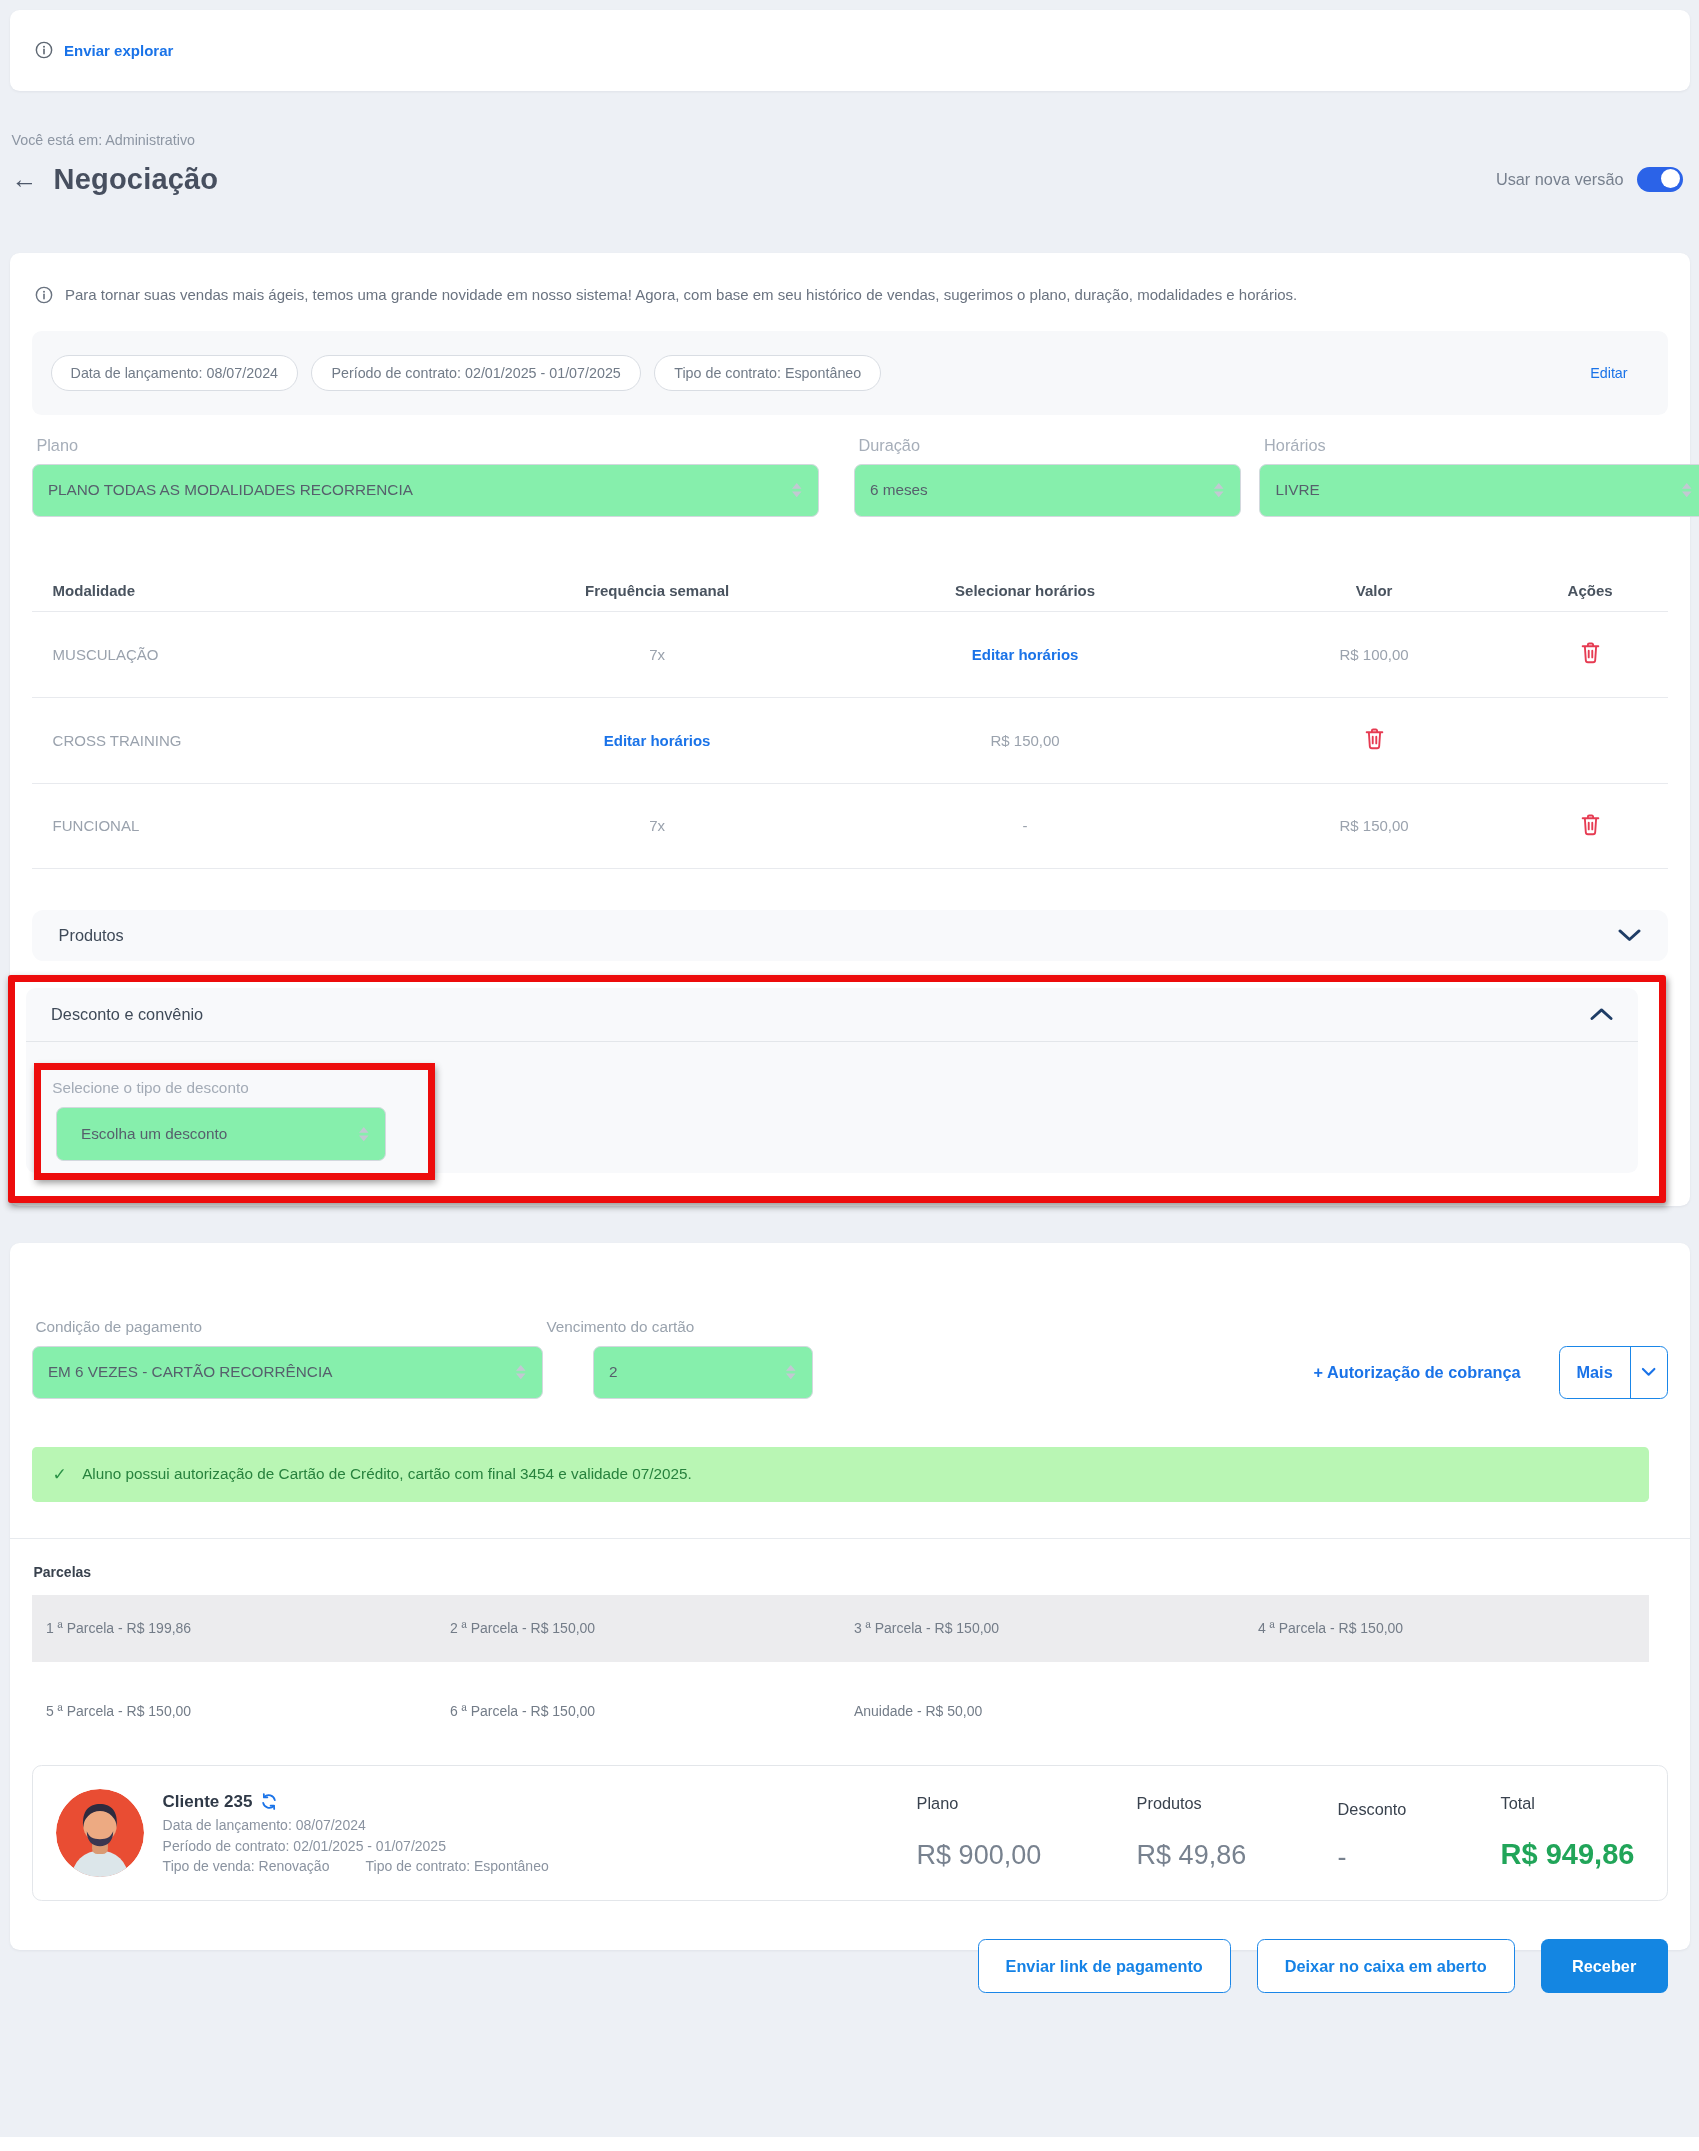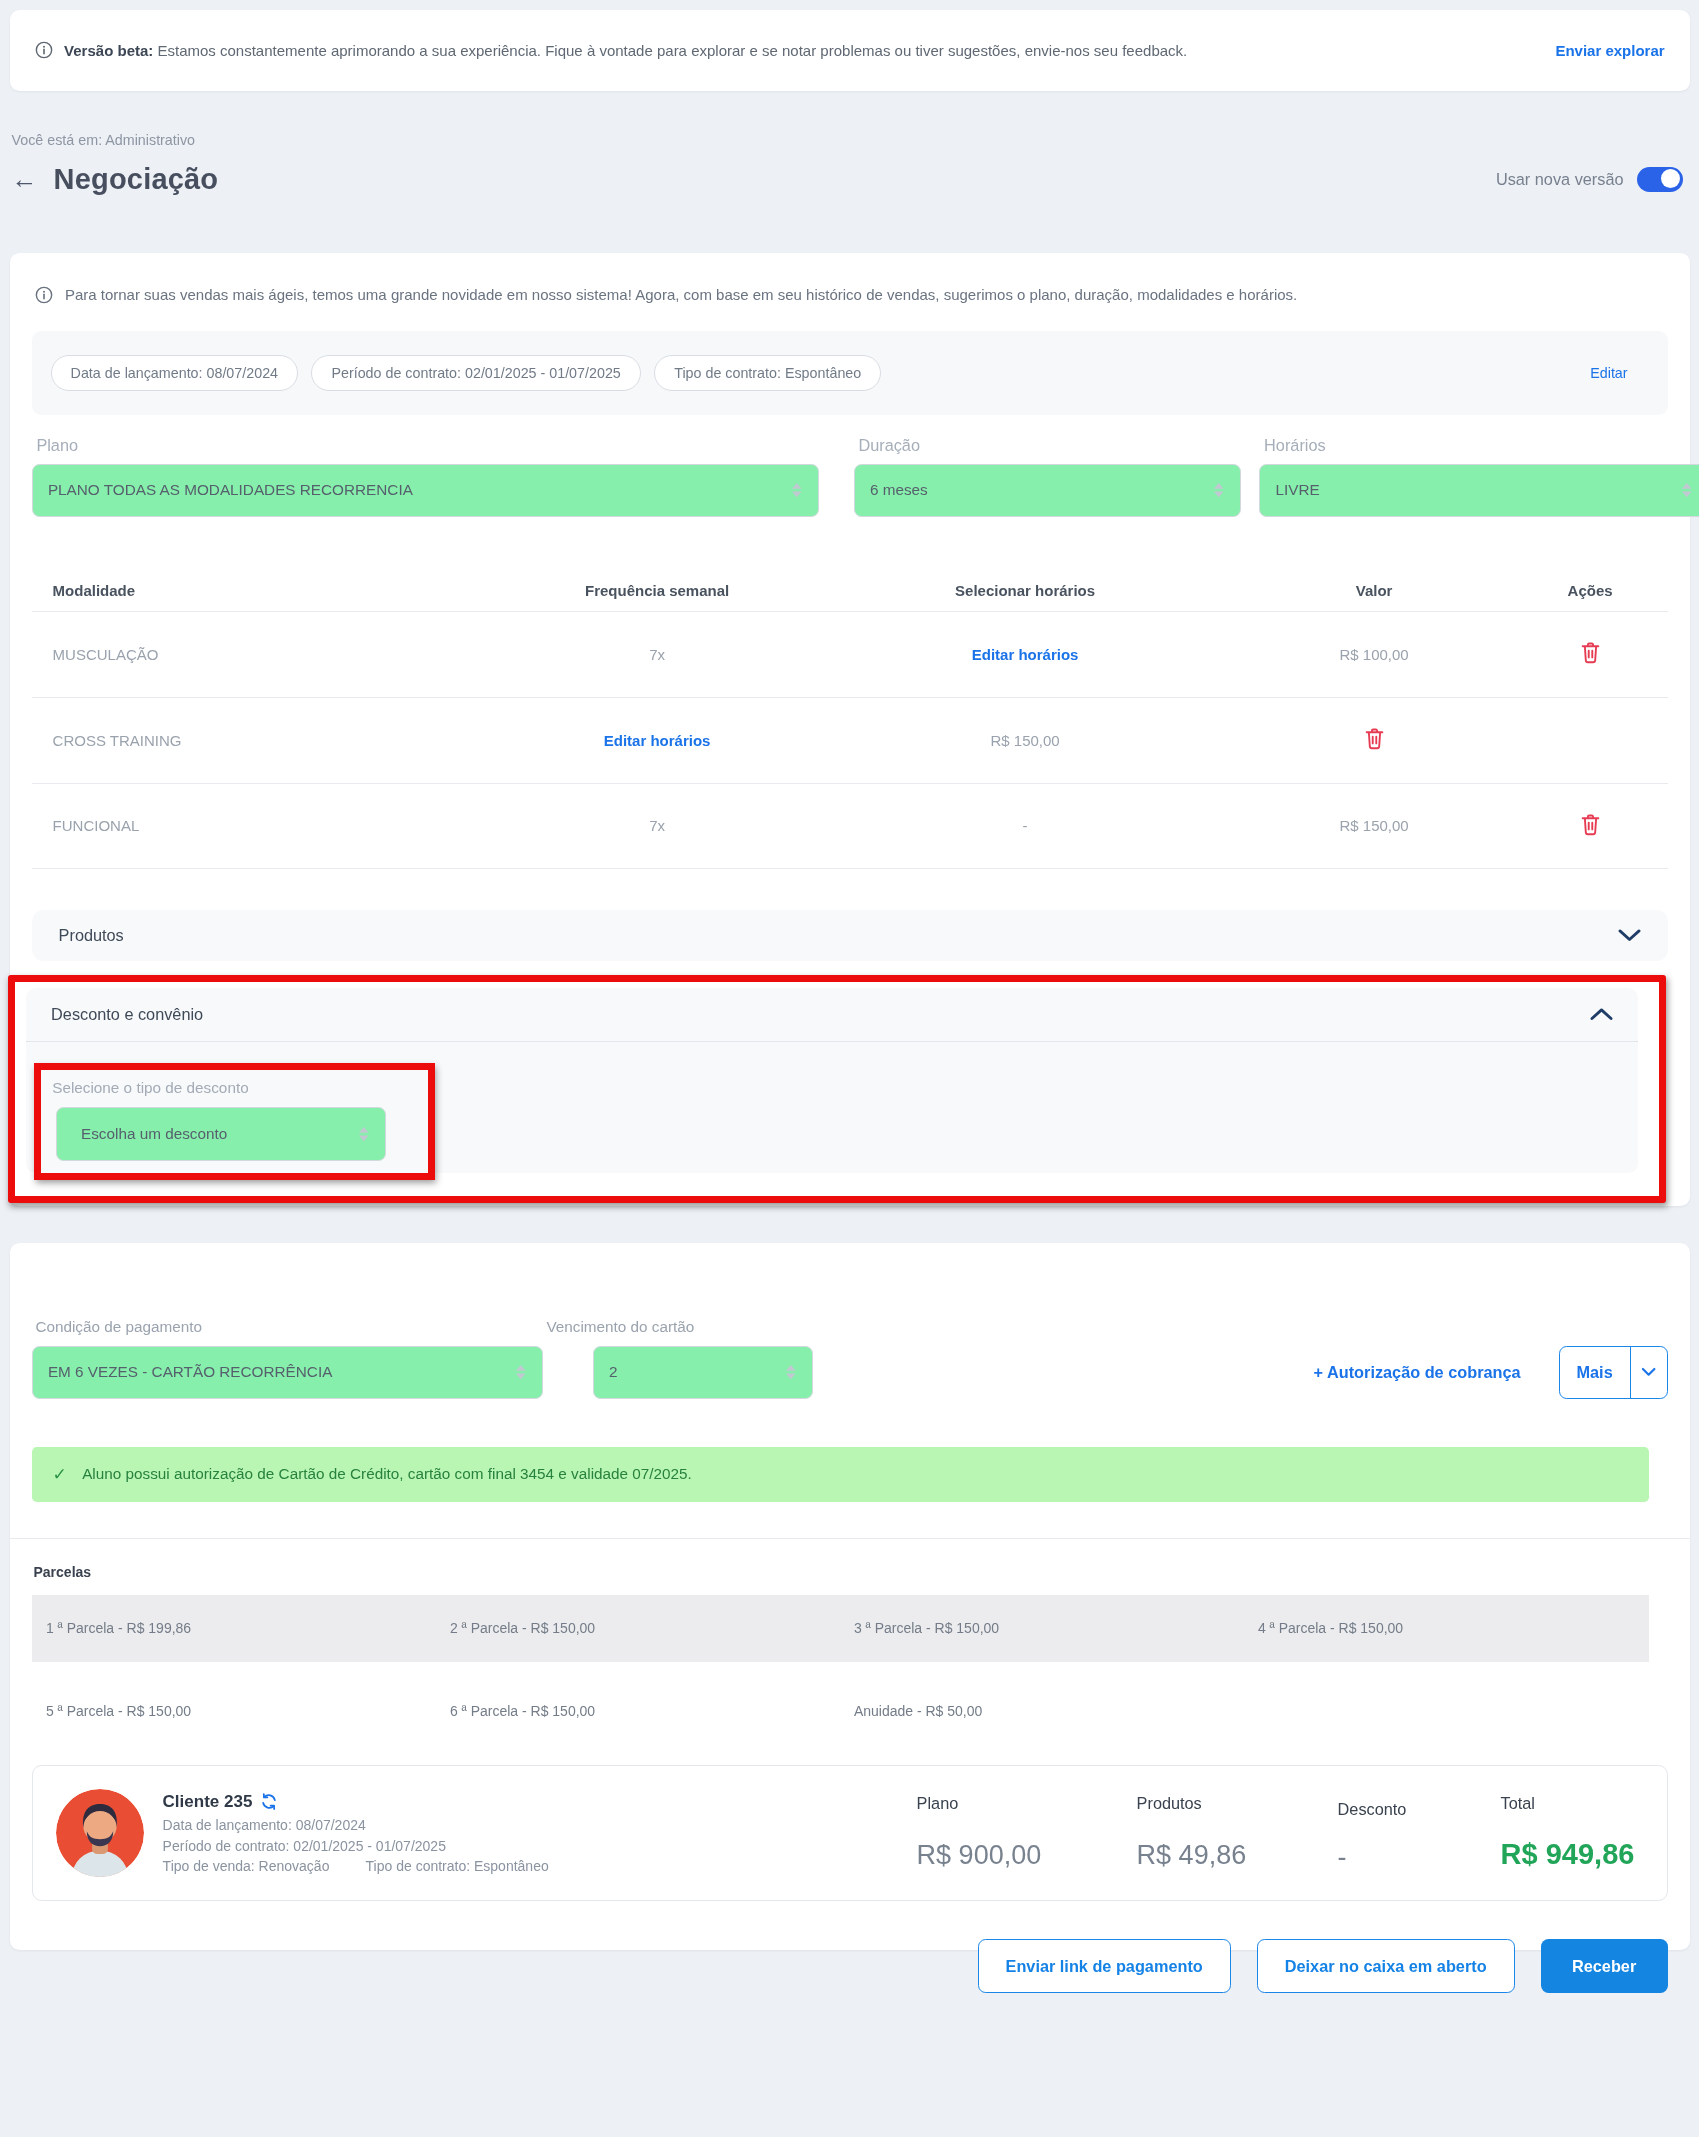--- a/index.html
+++ b/index.html
@@ -132,21 +132,20 @@
 </style>
 </head>
 <body>
 
 <div class="beta card">
   <svg class="info-ic" viewBox="0 0 20 20">
     <circle cx="10" cy="10" r="8.5" fill="none" stroke="#5f6873" stroke-width="1.6"></circle>
     <circle cx="10" cy="6.3" r="1.1" fill="#5f6873"></circle>
     <path d="M10 9.2 v5" stroke="#5f6873" stroke-width="1.8" stroke-linecap="round"></path>
   </svg>
-  <div class="txt"><b>Versão beta:</b><span> Estamos constantemente aprimorando a sua experiência. Fique à vontade para explorar e se notar problemas ou tiver sugestões, envie-nos seu feedback.</span></div>
   <span class="link fb">Enviar explorar</span>
 </div>
 
 <div class="crumb">Você está em: Administrativo</div>
 <div class="titlerow">
   <span class="backarrow">←</span>
   <span class="pagetitle">Negociação</span>
   <span class="right">
     <span class="togglelabel">Usar nova versão</span>
     <span class="toggle">

